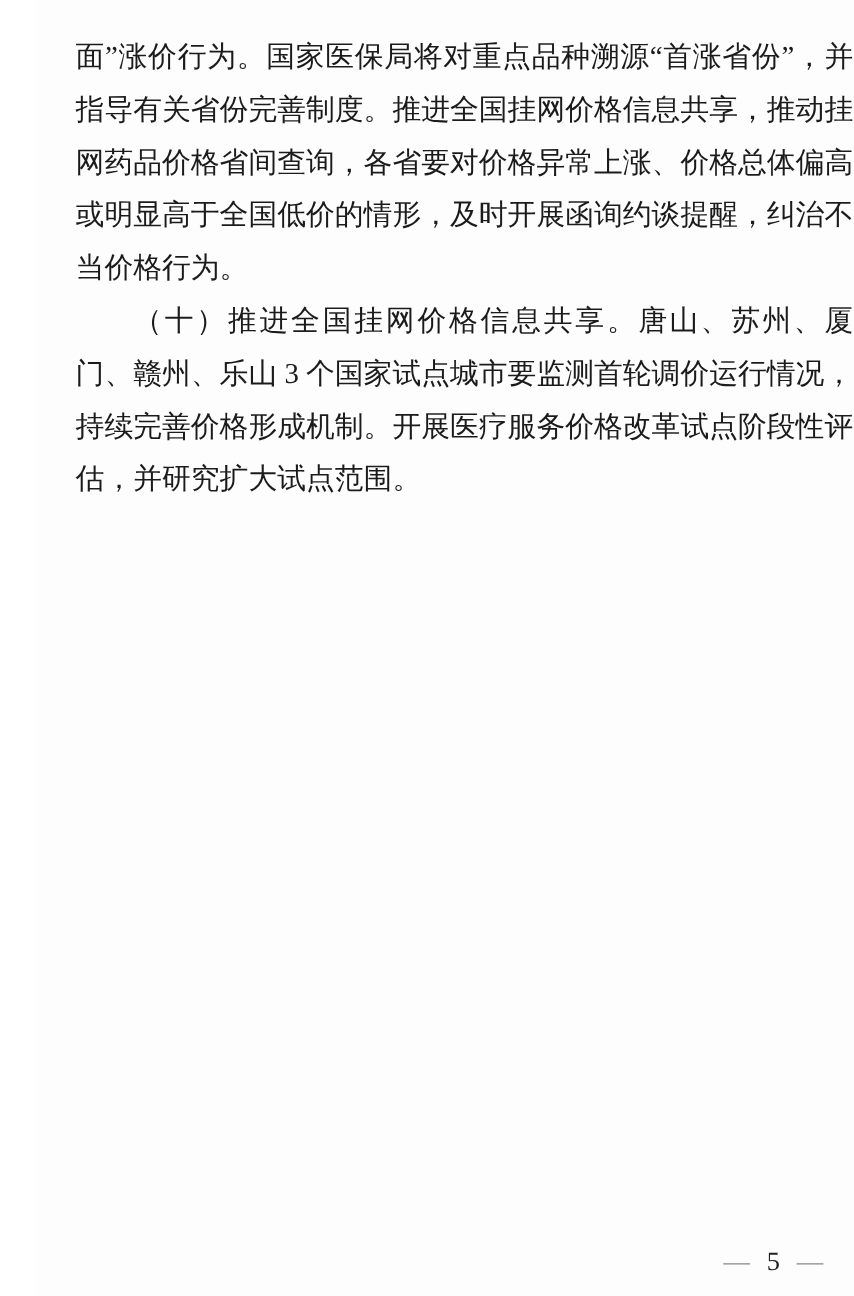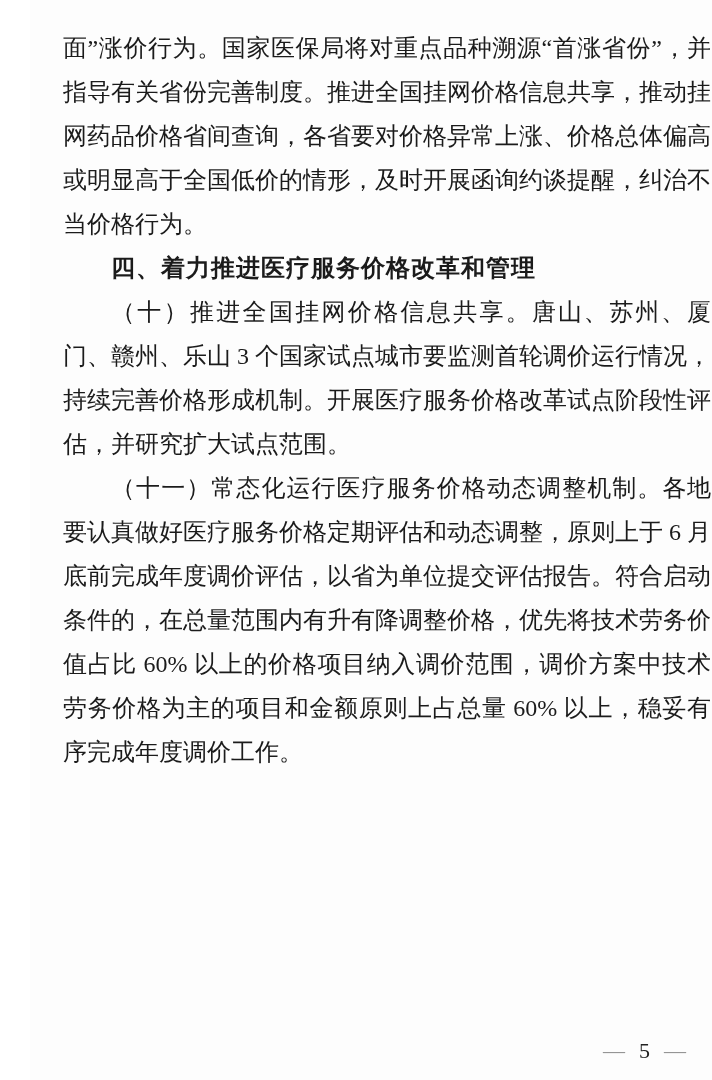--- a/index.html
+++ b/index.html
@@ -70,25 +70,23 @@
   }
 </style>
 </head>
 <body>
 
 <div class="page">
   <div class="content">
 
     <p class="para no-indent">面”涨价行为。国家医保局将对重点品种溯源“首涨省份”，并指导有关省份完善制度。推进全国挂网价格信息共享，推动挂网药品价格省间查询，各省要对价格异常上涨、价格总体偏高或明显高于全国低价的情形，及时开展函询约谈提醒，纠治不当价格行为。</p>
 
-    <h2 class="section-heading">四、着力推进医疗服务价格改革和管理</h2>
 
     <p class="para indent"><span class="lead">（十）推进全国挂网价格信息共享。</span><span>唐山、苏州、厦门、赣州、乐山 3 个国家试点城市要监测首轮调价运行情况，持续完善价格形成机制。开展医疗服务价格改革试点阶段性评估，并研究扩大试点范围。</span></p>
 
-    <p class="para indent"><span class="lead">（十一）常态化运行医疗服务价格动态调整机制。</span><span>各地要认真做好医疗服务价格定期评估和动态调整，原则上于 6 月底前完成年度调价评估，以省为单位提交评估报告。符合启动条件的，在总量范围内有升有降调整价格，优先将技术劳务价值占比 60% 以上的价格项目纳入调价范围，调价方案中技术劳务价格为主的项目和金额原则上占总量 60% 以上，稳妥有序完成年度调价工作。</span></p>
 
 
   </div>
 
   <div class="footer">
     <span class="dash">—</span><span class="pagenum">5</span><span class="dash">—</span>
   </div>
 </div>
 
 </body></html>

